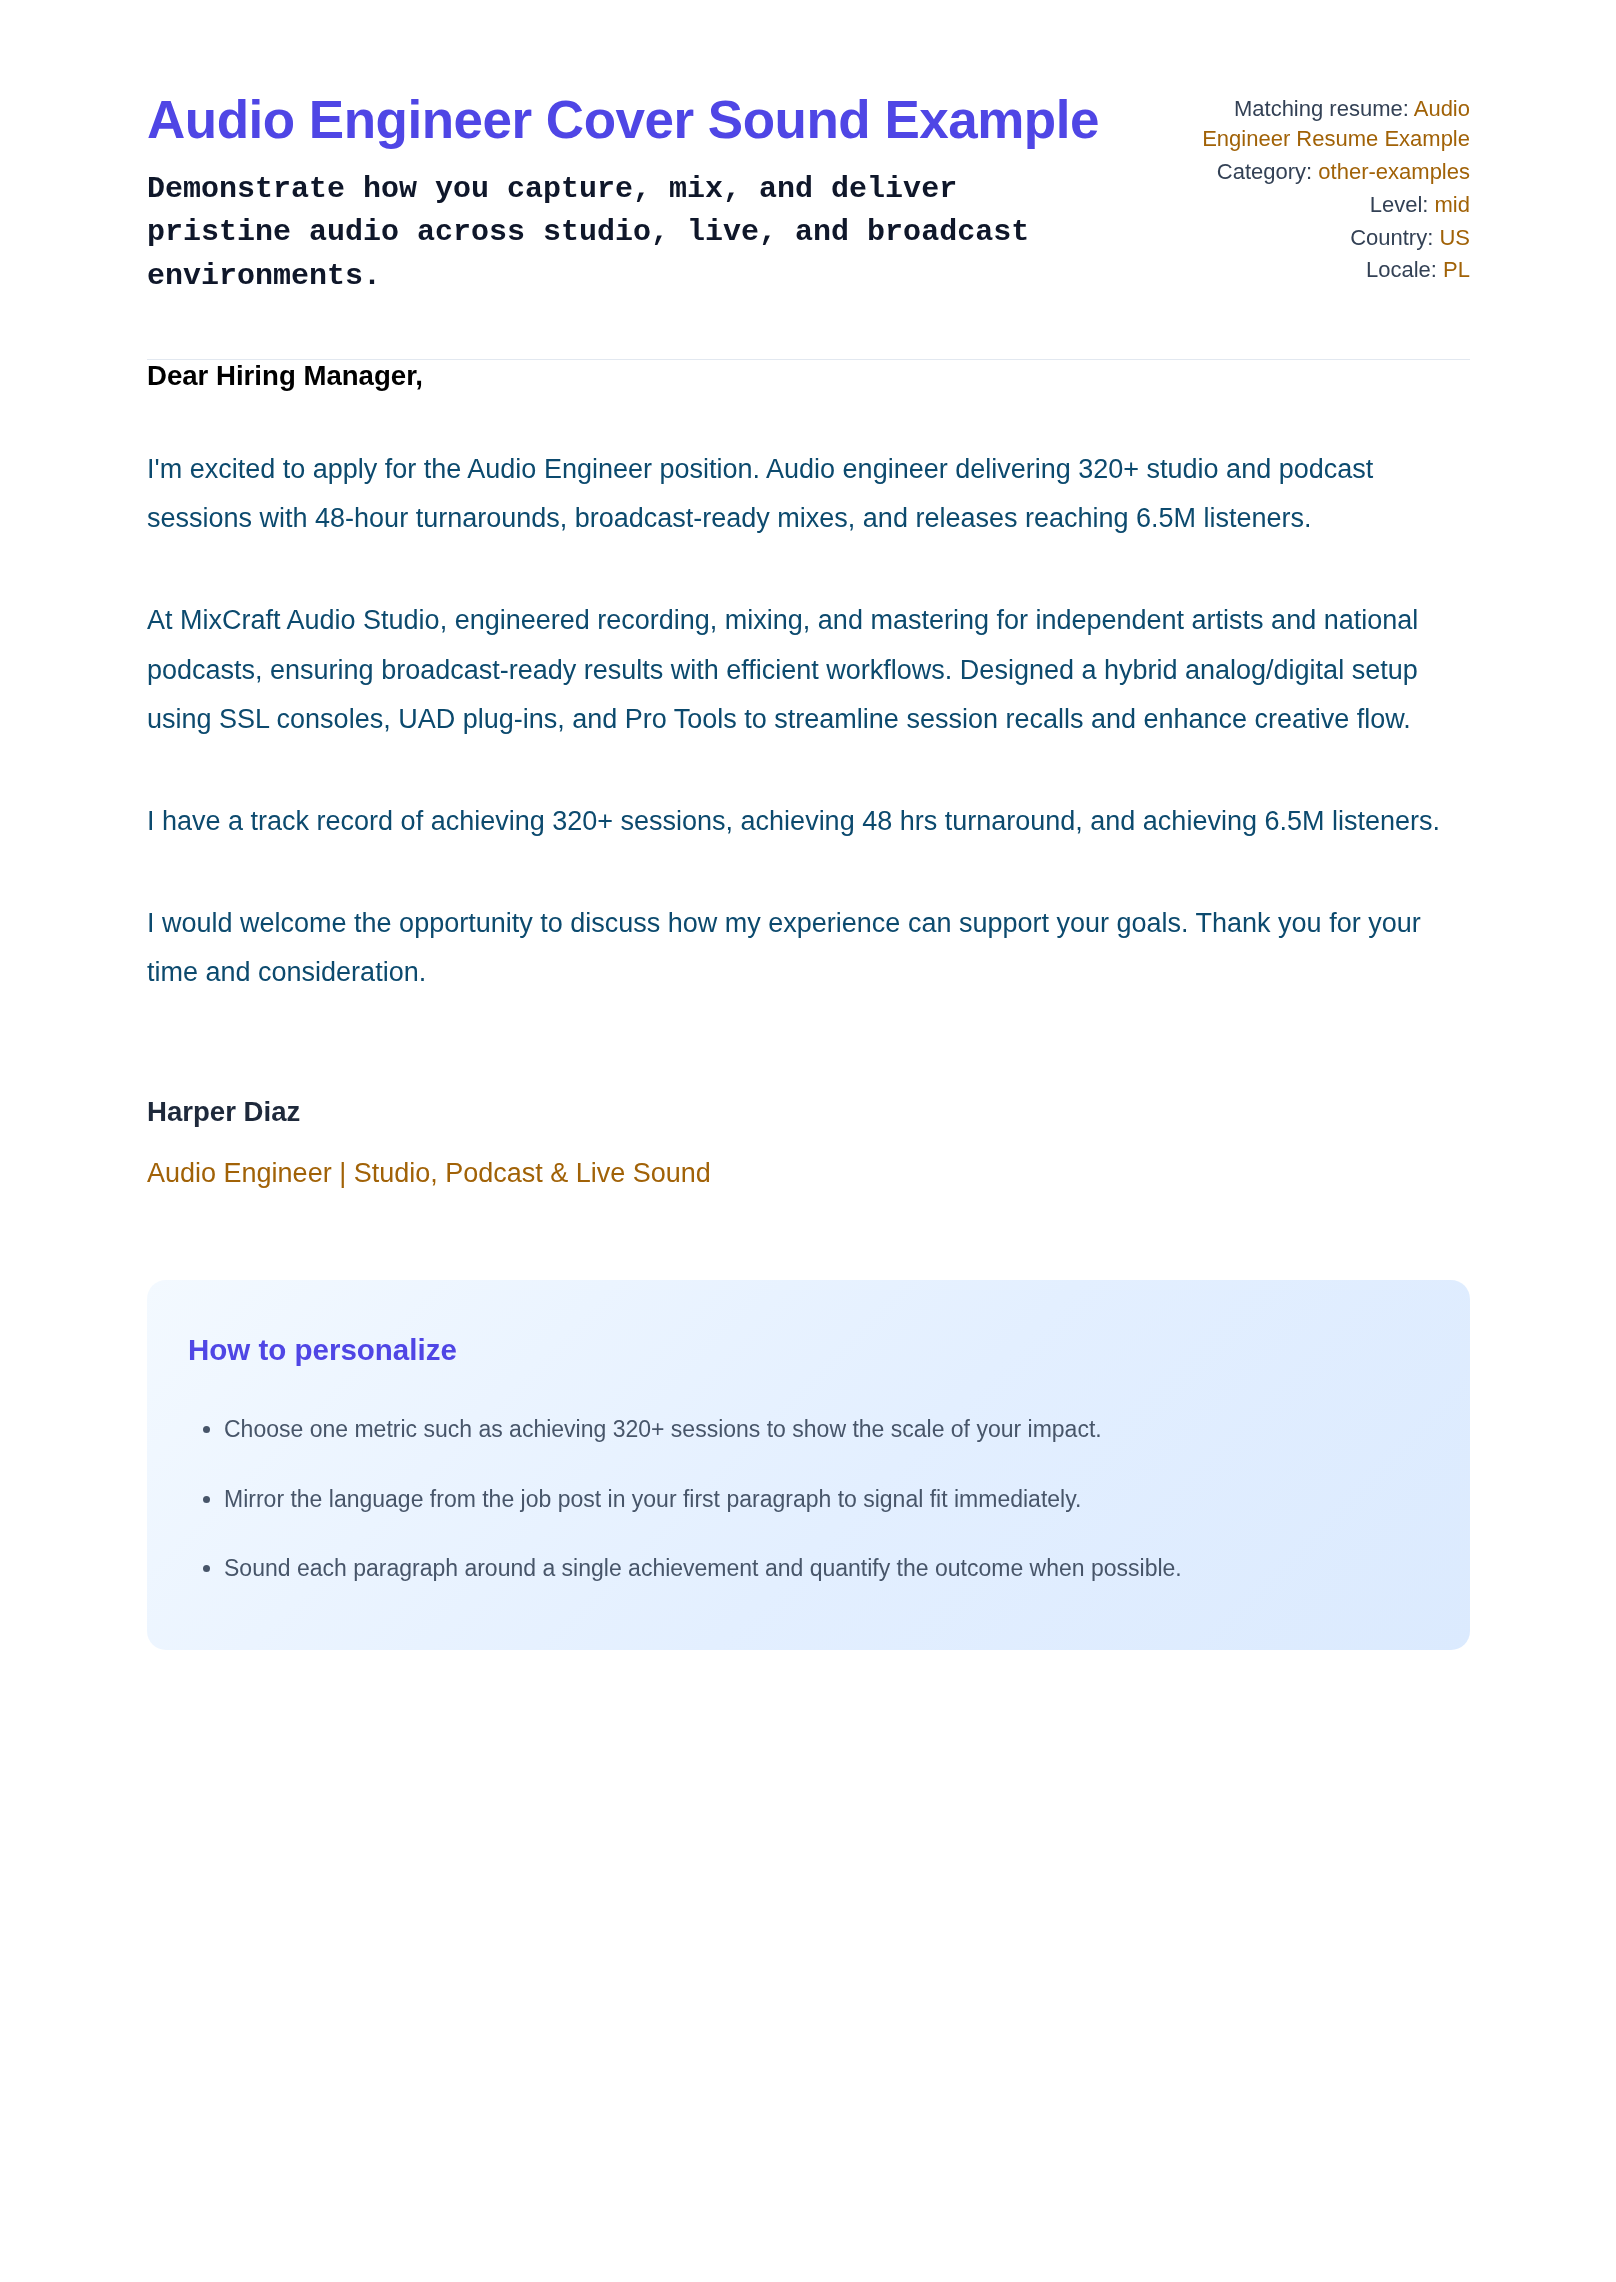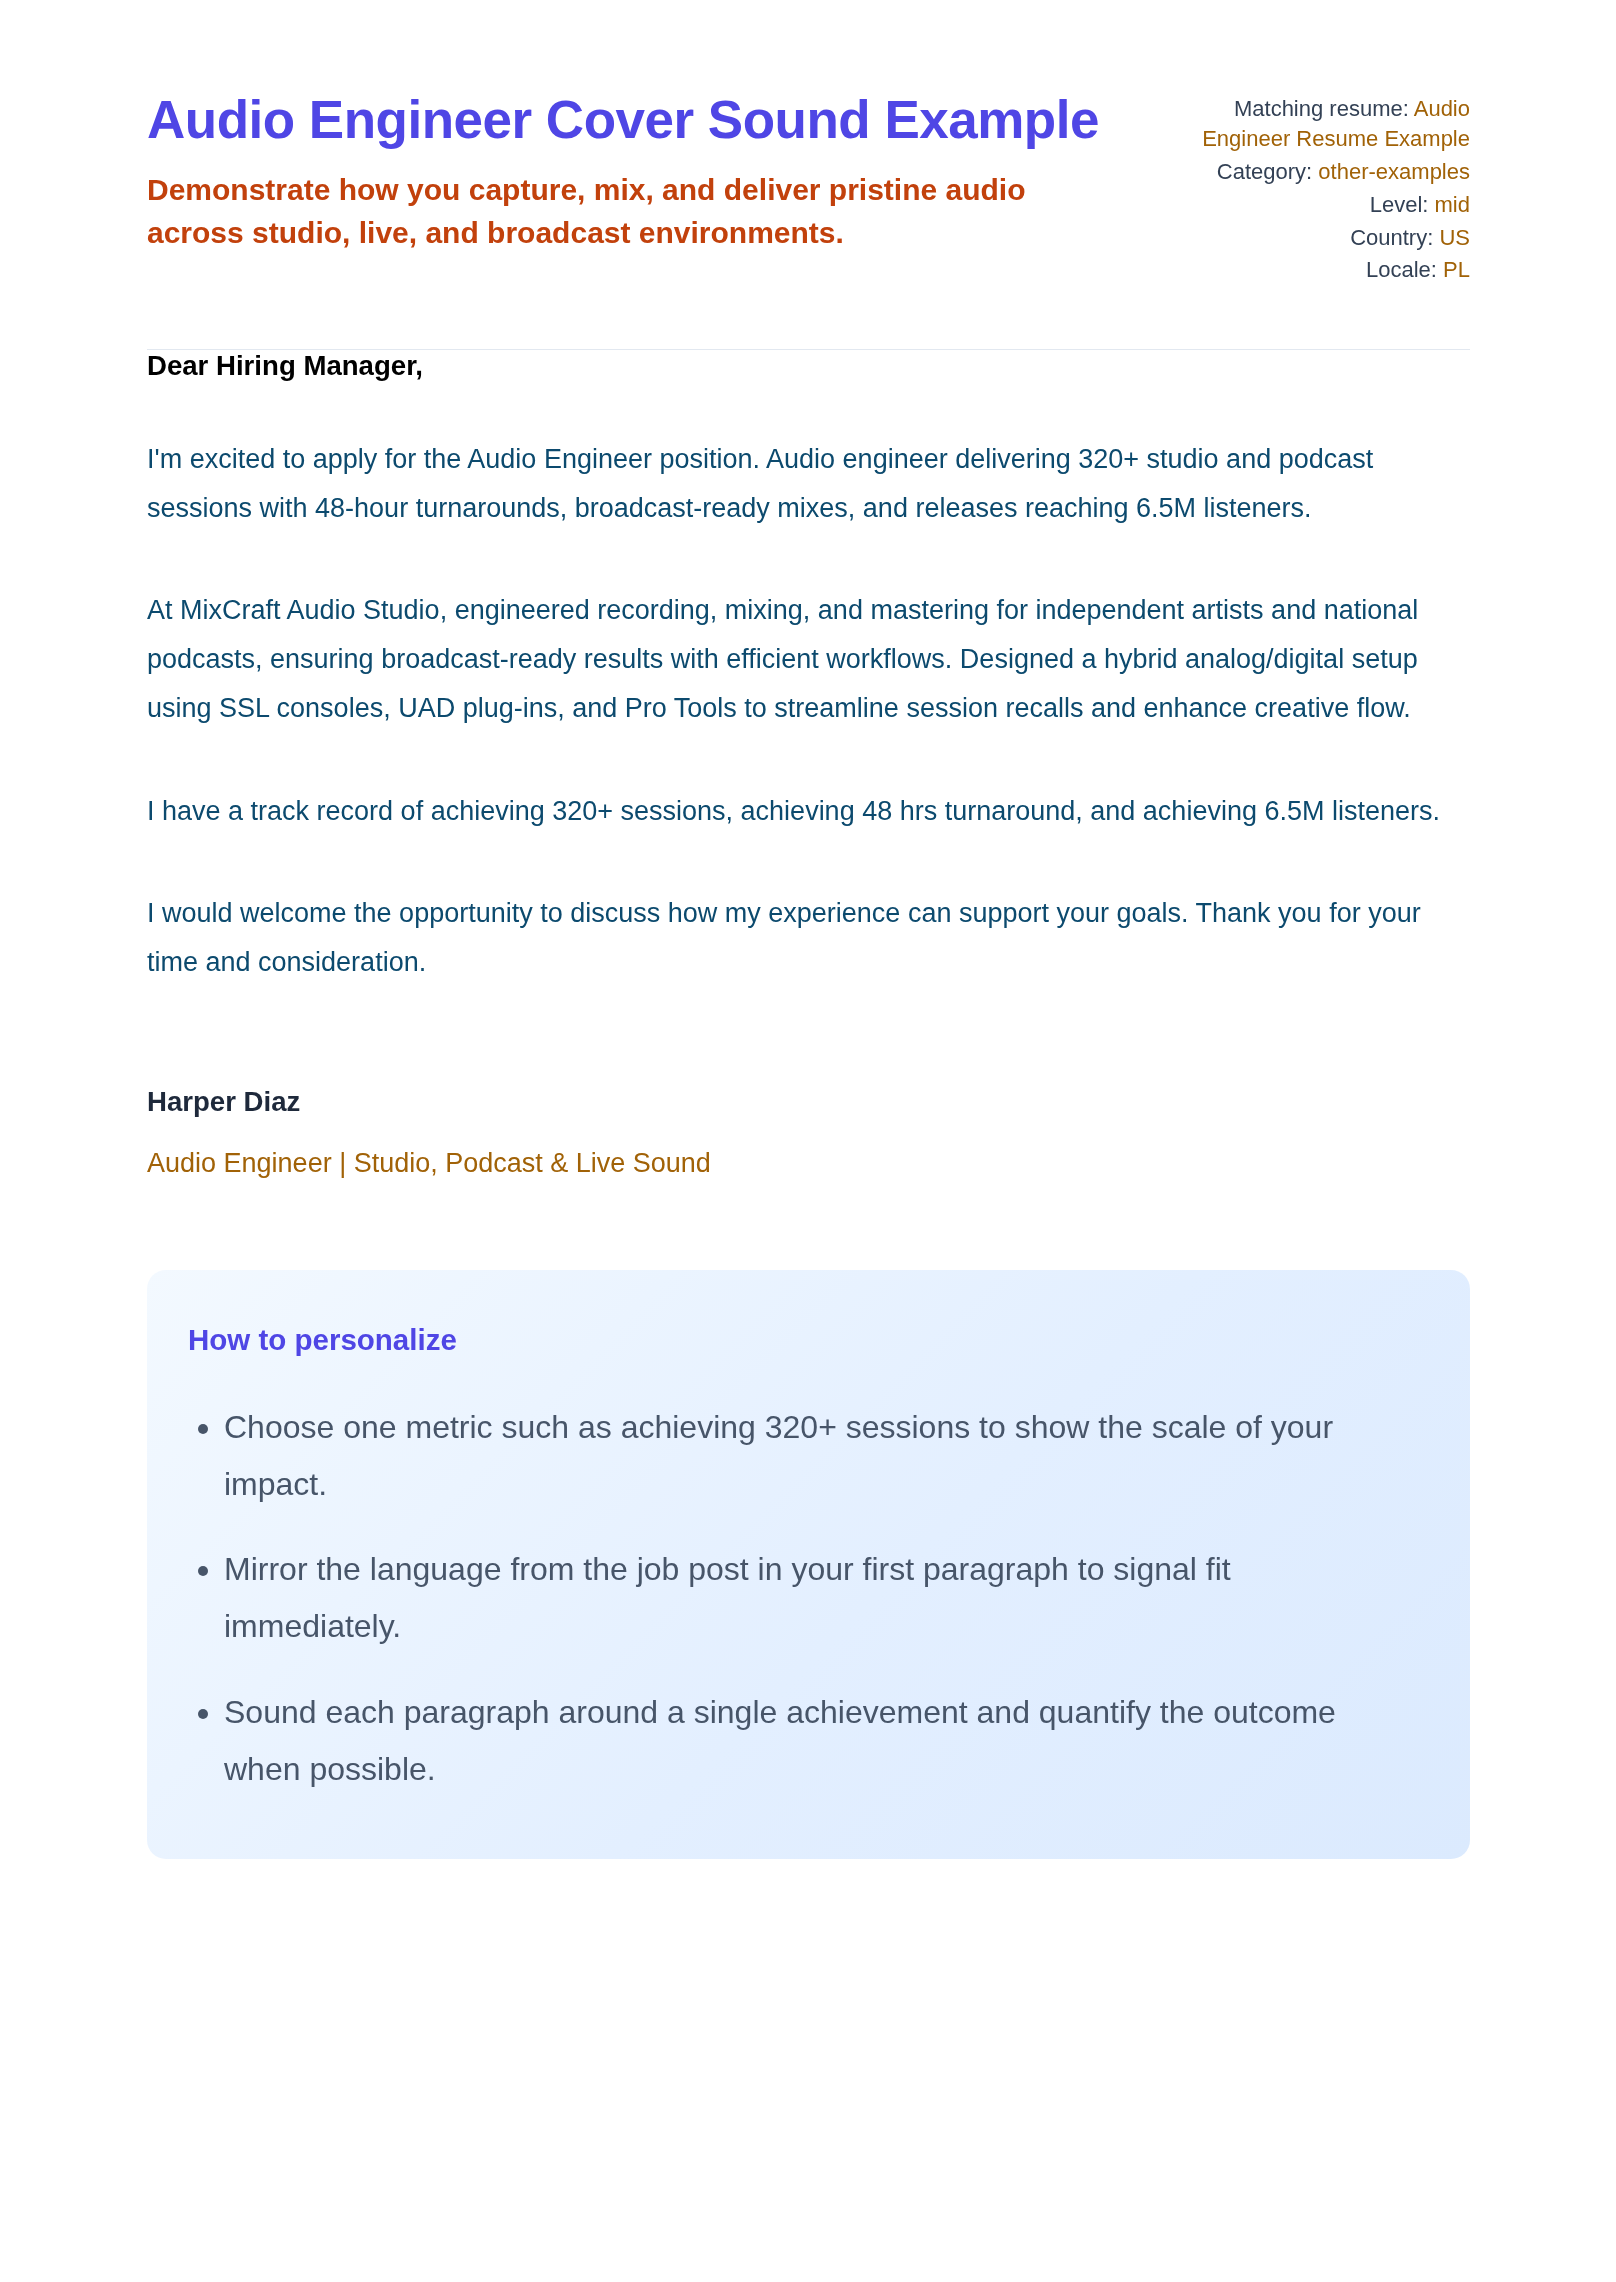--- a/index.html
+++ b/index.html
@@ -18,22 +18,23 @@
     font-size: 53px;
     line-height: 1.22;
     font-weight: 700;
     color: #4f46e5;
     letter-spacing: -0.5px;
   }
   .page-subtitle {
     margin-top: 15px;
     font-size: 30px;
     font-weight: 700;
-    color: #c2410c;
+    color: #0f172a;
     line-height: 1.45;
+    font-family: Liberation Mono, monospace;
   }
 
   .meta {
     width: 285px;
     flex-shrink: 0;
     text-align: right;
     font-size: 22px;
     line-height: 1.4;
     padding-top: 5.7px;
   }
@@ -83,21 +84,21 @@
     color: #4f46e5;
     margin-left: 21px;
   }
   .callout-list {
     margin-top: 42px;
     padding-left: 57px;
     color: #475569;
     list-style: disc;
   }
   .callout-list li {
-    font-size: 32px;
+    font-size: 23px;
     line-height: 1.78;
     margin-bottom: 28.5px;
     max-width: 1160px;
   }
   .callout-list li::marker { color: #475569; }
   .callout-list li:last-child { margin-bottom: 0; }
 </style>
 </head>
 <body>
 

